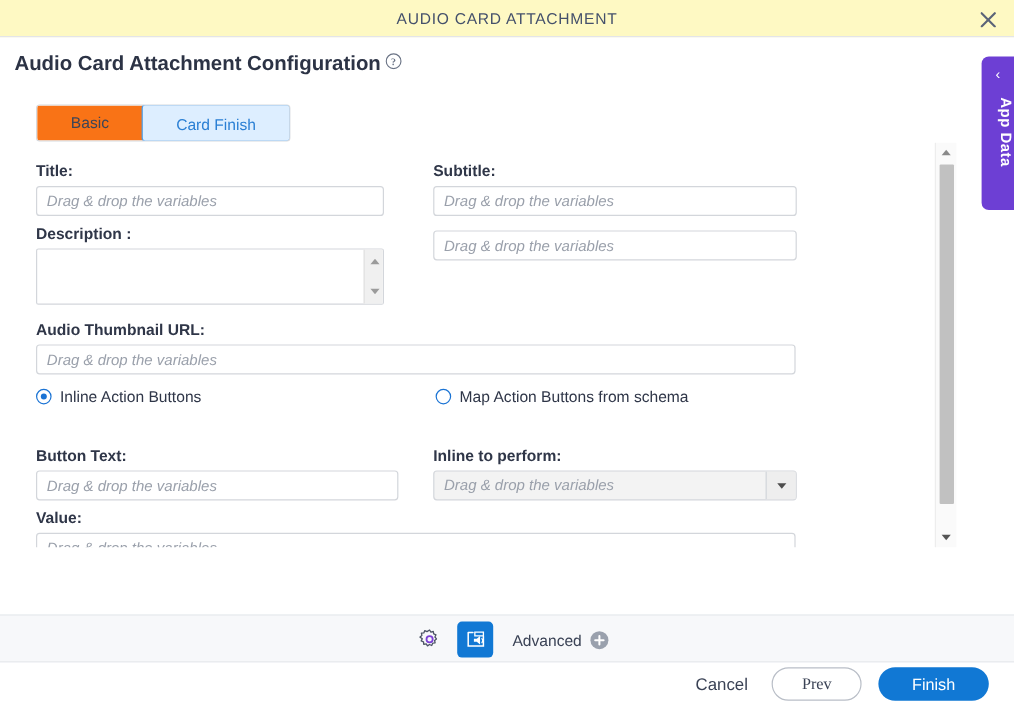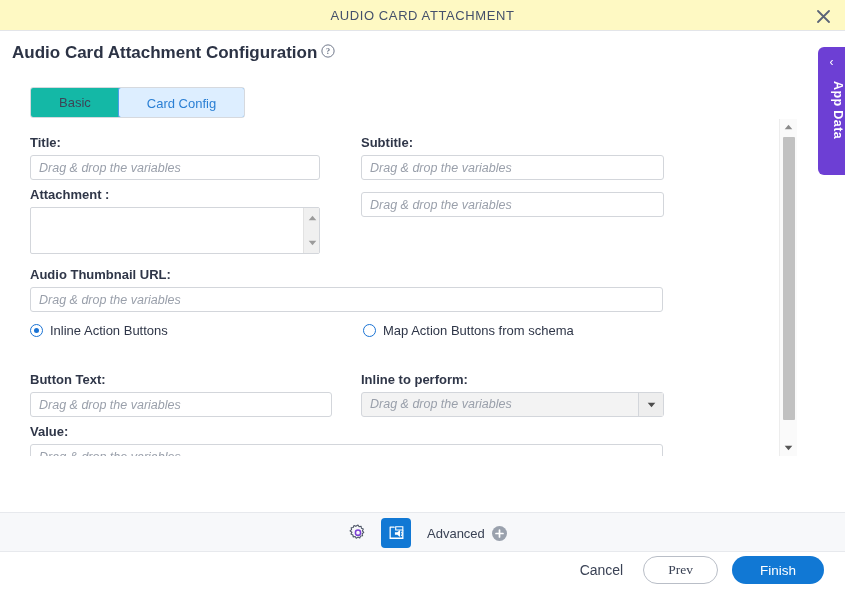--- a/index.html
+++ b/index.html
@@ -68,21 +68,21 @@
     border-radius: 3px;
     overflow: hidden;
     height: 31px;
   }
   .tab {
     padding: 0 28px;
     height: 29px;
     line-height: 29px;
     font-size: 13px;
     color: #3d4557;
-    background: #14b8a6;
+    background: #f97316;
     cursor: pointer;
     border: none;
     font-family: "Liberation Sans", sans-serif;
   }
   .tab.active {
     background: #ddeeff;
     color: #2a7fd4;
     border: 1px solid #4a9eea;
     margin: -1px;
     height: 31px;
@@ -380,38 +380,38 @@
 
   <div class="page-title">
     <span>Audio Card Attachment Configuration</span><span class="help-icon"><svg width="14" height="14" viewBox="0 0 16 16">
           <circle cx="8" cy="8" r="7" fill="none" stroke="#6a7385" stroke-width="1.1"></circle>
           <text x="8" y="11.6" font-size="9.5" text-anchor="middle" fill="#6a7385" font-family="Liberation Serif, serif">?</text>
         </svg></span>
   </div>
 
   <div class="tabs">
     <button class="tab">Basic</button>
-    <button class="tab active">Card Config</button>
+    <button class="tab active">Card Finish</button>
   </div>
 
   <div class="scroll-region">
     <div class="form-area">
 
       <div class="col-left row-title">
         <div class="field-label lbl-gap">Title:</div>
         <input class="txt-input" type="text" placeholder="Drag &amp; drop the variables" style="">
       </div>
 
       <div class="col-right row-sub">
         <div class="field-label lbl-gap">Subtitle:</div>
         <input class="txt-input" type="text" placeholder="Drag &amp; drop the variables" style="">
       </div>
 
       <div class="col-left row-desc">
-        <div class="field-label lbl-gap">Attachment :</div>
+        <div class="field-label lbl-gap">Description :</div>
         <div class="textarea-wrap">
           <div class="textarea-scroll">
             <div class="ta-arrow up">
               <svg width="9" height="6" viewBox="0 0 9 6">
                   <path d="M4.5 0.7 L8.3 5.3 L0.7 5.3 Z" fill="#9b9b9b"></path>
                 </svg>
             </div>
             <div class="ta-arrow down">
               <svg width="9" height="6" viewBox="0 0 9 6">
                   <path d="M4.5 5.3 L0.7 0.7 L8.3 0.7 Z" fill="#9b9b9b"></path>

